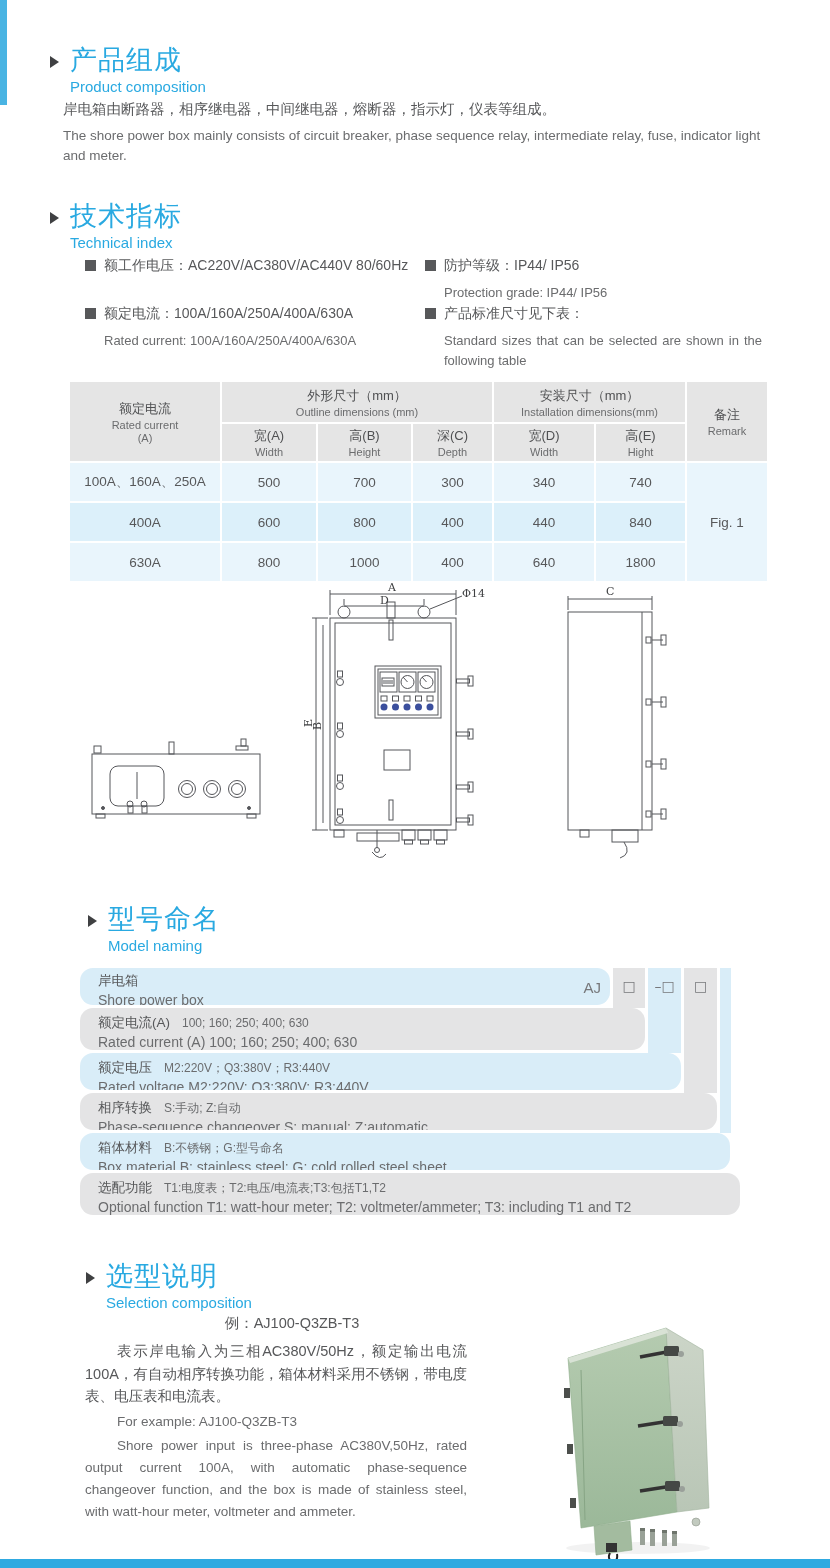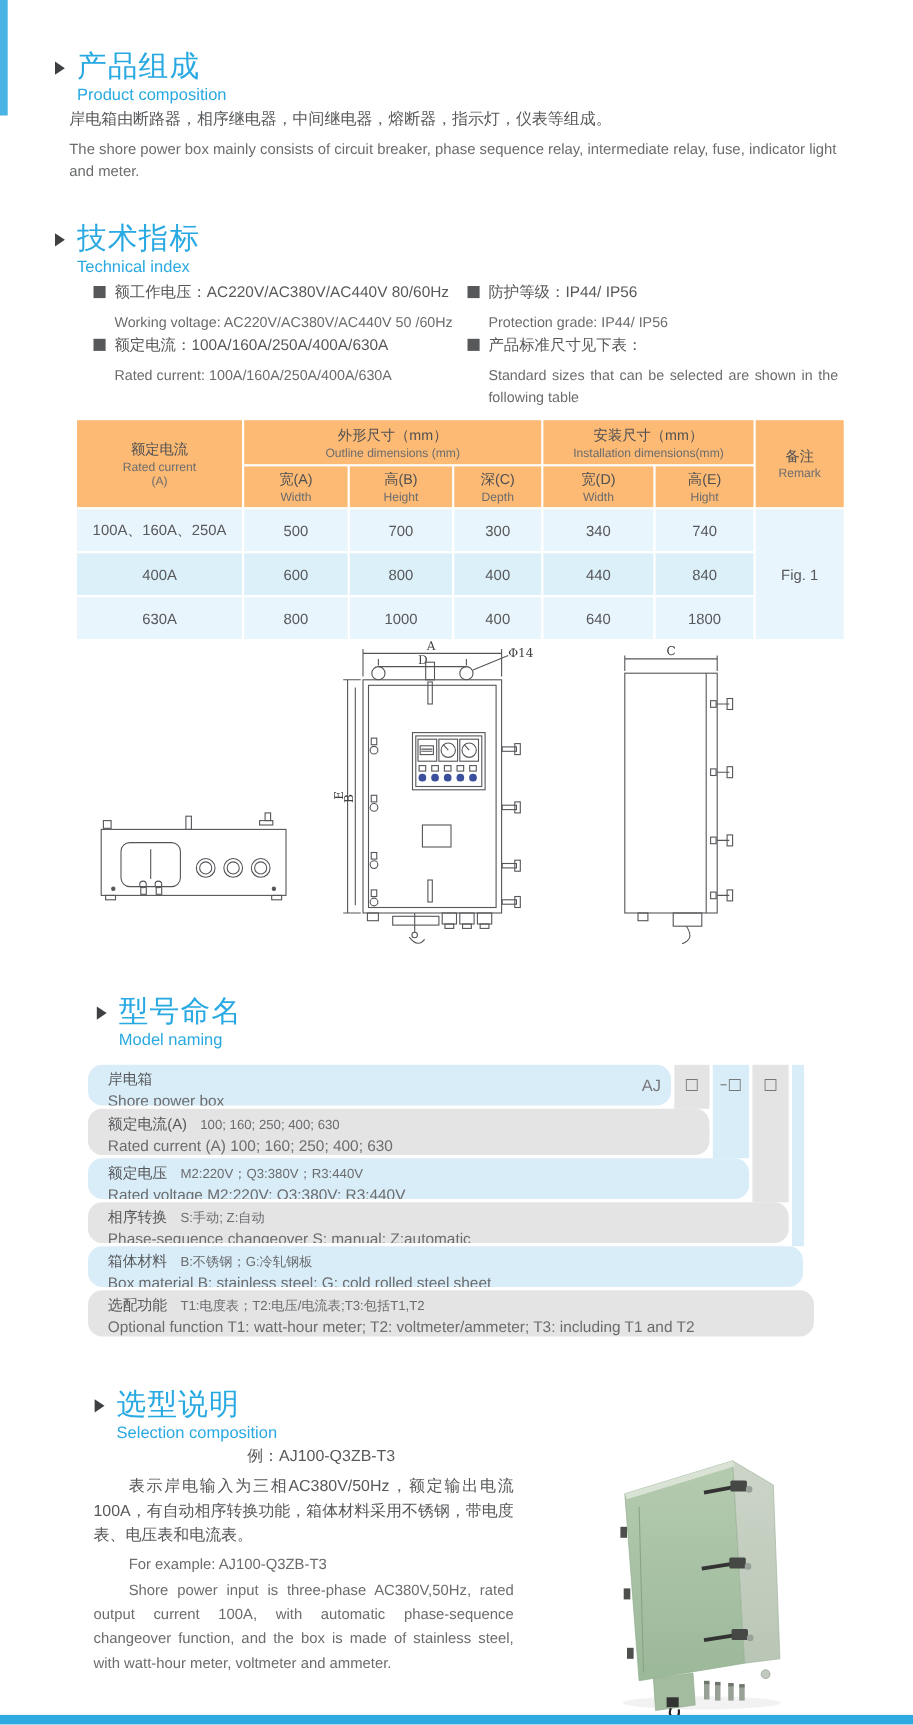--- a/index.html
+++ b/index.html
@@ -18,21 +18,21 @@
   
   .spec{width:340px;}
   .spec-zh{font-size:14px;color:#57585a;white-space:nowrap;}
   .bullet{display:inline-block;width:11px;height:11px;background:#57585a;margin-right:8px;
           vertical-align:-1px;}
   .spec-en{font-size:13px;color:#6b6c6e;margin:8px 0 0 19px;line-height:1.55;}
   .just{text-align:justify;width:318px;white-space:normal;}
   
   table.dim{border-collapse:separate;border-spacing:2px;table-layout:fixed;}
   table.dim td{text-align:center;vertical-align:middle;padding:2px;}
-  .hd{background:#fdba74;}
+  .hd{background:#e5e5e5;}
   .r-a{background:#e9f5fc;}
   .r-b{background:#dcf0fa;}
   .c-zh{display:block;font-size:13px;color:#4f5052;}
   .c-en{display:block;font-size:11px;color:#6b6c6e;margin-top:1px;}
   .val{font-size:13.5px;color:#57585a;}
   
   .m-wrap{width:662px;height:247px;}
   .m-row{position:absolute;left:0;box-sizing:border-box;padding:5px 0 0 18px;overflow:hidden;border-radius:13px;}
   .m-blue{background:#d9edf8;}
   .m-gray{background:#e4e4e5;}
@@ -77,21 +77,20 @@
   <div class="abs sec-head" style="left:50px;top:202px">
     <span class="tri"></span>
     <div>
       <div class="sec-title">技术指标</div>
       <div class="sec-sub">Technical index</div>
     </div>
   </div>
 
   <div class="abs spec" style="left:85px;top:257px">
     <div class="spec-zh"><span class="bullet"></span><span>额工作电压：AC220V/AC380V/AC440V  80/60Hz</span></div>
-    <div class="spec-en">Working voltage: AC220V/AC380V/AC440V 50 /60Hz</div>
   </div>
   <div class="abs spec" style="left:85px;top:305px">
     <div class="spec-zh"><span class="bullet"></span><span>额定电流：100A/160A/250A/400A/630A</span></div>
     <div class="spec-en">Rated current: 100A/160A/250A/400A/630A</div>
   </div>
   <div class="abs spec" style="left:425px;top:257px">
     <div class="spec-zh"><span class="bullet"></span><span>防护等级：IP44/ IP56</span></div>
     <div class="spec-en">Protection grade: IP44/ IP56</div>
   </div>
   <div class="abs spec" style="left:425px;top:305px">
@@ -352,21 +351,21 @@
     </div>
     <div class="m-row m-blue" style="top:85px;height:37px;width:601px">
       <div><span class="m-zh">额定电压</span><span class="m-val">M2:220V；Q3:380V；R3:440V</span></div>
       <div class="m-en"><span>Rated voltage</span> <span>M2:220V;  Q3:380V;  R3:440V</span></div>
     </div>
     <div class="m-row m-gray" style="top:125px;height:37px;width:637px">
       <div><span class="m-zh">相序转换</span><span class="m-val">S:手动; Z:自动</span></div>
       <div class="m-en"><span>Phase-sequence changeover</span> <span>S: manual;  Z:automatic</span></div>
     </div>
     <div class="m-row m-blue" style="top:165px;height:37px;width:650px">
-      <div><span class="m-zh">箱体材料</span><span class="m-val">B:不锈钢；G:冷轧钢板</span></div>
+      <div><span class="m-zh">箱体材料</span><span class="m-val">B:不锈钢；G:型号命名</span></div>
       <div class="m-en"><span>Box material</span> <span>B: stainless steel; G: cold rolled steel sheet</span></div>
     </div>
     <div class="m-row m-gray" style="top:205px;height:42px;width:660px">
       <div><span class="m-zh">选配功能</span><span class="m-val">T1:电度表；T2:电压/电流表;T3:包括T1,T2</span></div>
       <div class="m-en"><span>Optional function</span> <span>T1: watt-hour meter; T2: voltmeter/ammeter; T3: including T1 and T2</span></div>
     </div>
 
     <div class="stripe m-gray" style="left:533px;width:32px;height:40px">
       <span class="msym">□</span>
     </div>

